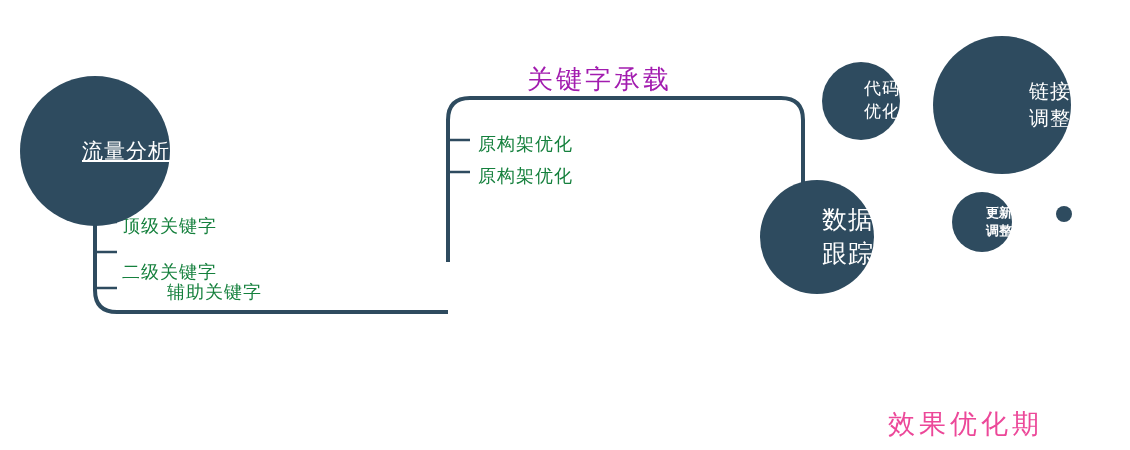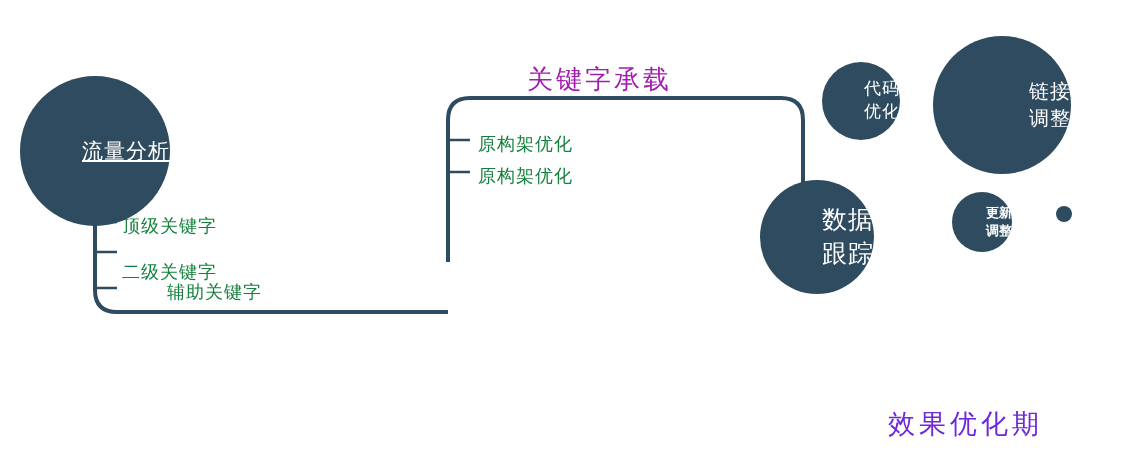--- a/index.html
+++ b/index.html
@@ -53,21 +53,21 @@
     color: #a21caf;
     white-space: nowrap;
     text-align: right;
   }
   .edge-label--user    { left: 153px; top: 330px; font-size: 26px; font-weight: bold; letter-spacing: 3px; }
   .edge-label--keyword { left: 527px; top: 62px;  font-size: 26px; letter-spacing: 3px; }
   .caption {
     position: absolute;
     left: 888px; top: 406px;
     font-size: 27px;
-    color: #6d28d9;
+    color: #ec4899;
     letter-spacing: 4px;
     white-space: nowrap;
     text-align: right;
   }
 </style>
 </head>
 <body>
 
 <div class="canvas">
 

